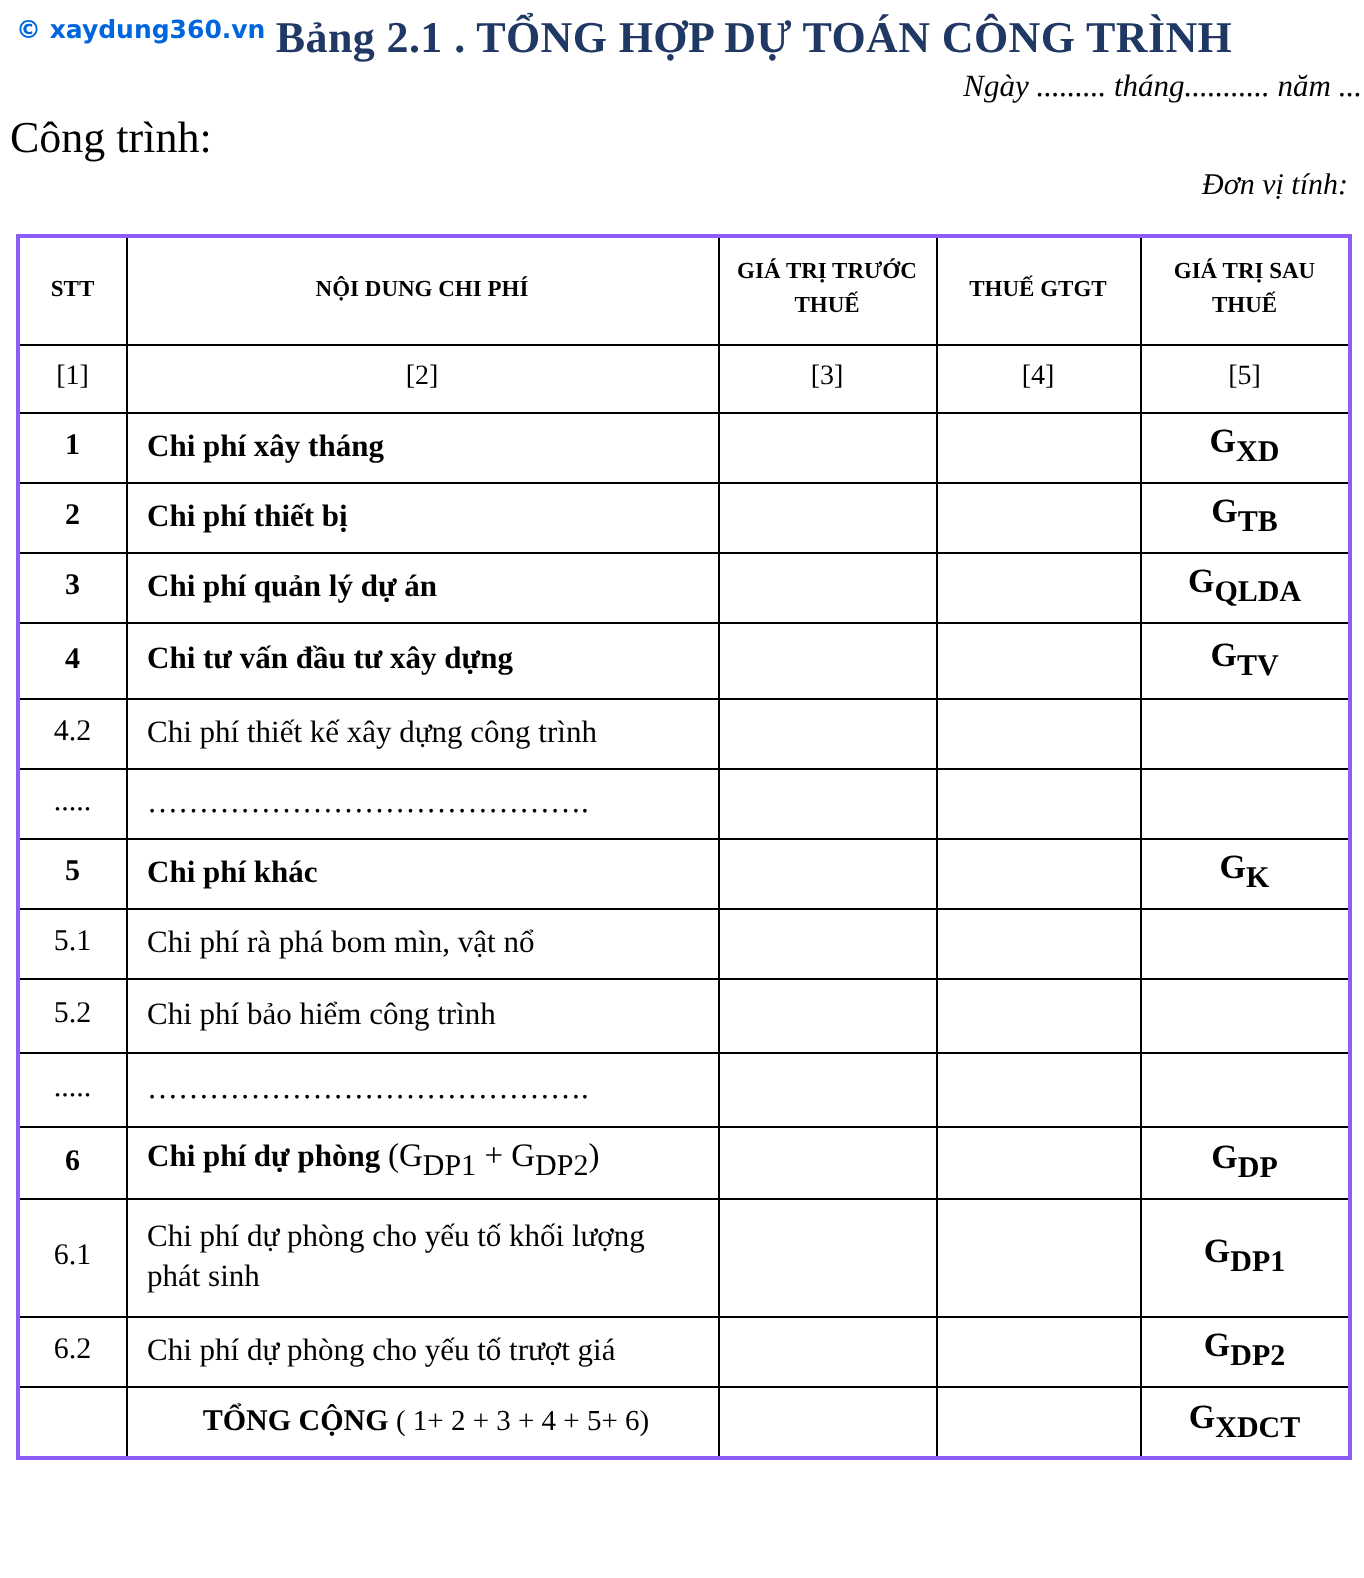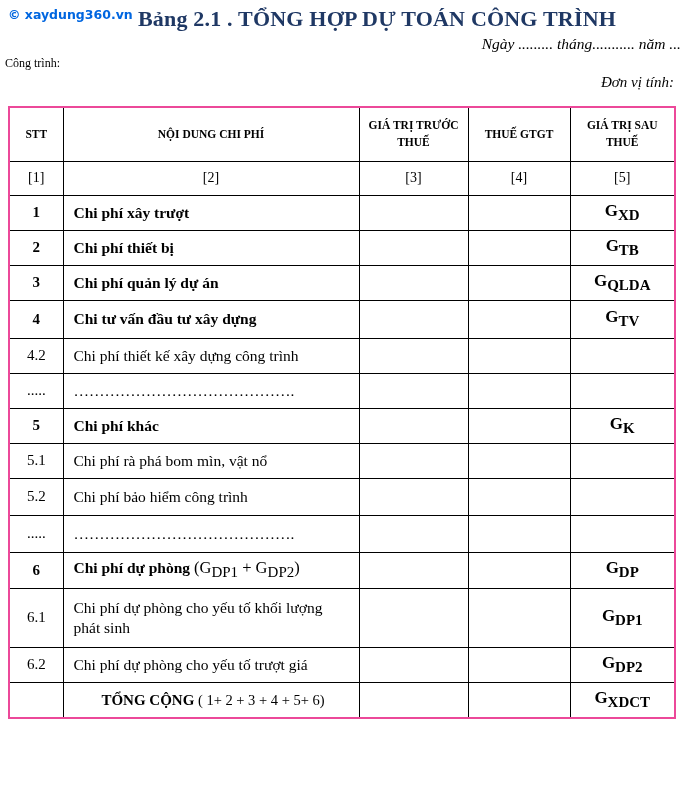--- a/index.html
+++ b/index.html
@@ -26,35 +26,35 @@
     color: #1F3864; letter-spacing: 0.2px;
     white-space: nowrap;
   }
   .date-line {
     margin-top: 11px; text-align: right;
     font-style: italic; font-size: 15.5px;
     white-space: nowrap; padding-right: 1px;
   }
   .project-line {
     margin-top: 3px; margin-left: 5px;
-    font-size: 12px;
+    font-size: 22px;
   }
   .unit-line {
     margin-top: 3px; text-align: right;
     font-style: italic; font-size: 15px;
     padding-right: 8px;
   }
 
   
   table.cost-table {
     border-collapse: collapse;
     table-layout: fixed;
     width: 666px;
     margin: 15px 8px 0 8px;
-    border: 2px solid #ec4899;
+    border: 2px solid #8b5cf6;
   }
   .cost-table td, .cost-table th {
     border: 1.5px solid #000;
     padding: 2px 8px;
     vertical-align: middle;
     overflow: hidden;
   }
   col.c-stt   { width: 54px; }
   col.c-cont  { width: 296px; }
   col.c-v3    { width: 109px; }
@@ -125,21 +125,21 @@
     <tr class="r-index">
       <td class="idx">[1]</td>
       <td class="idx">[2]</td>
       <td class="idx">[3]</td>
       <td class="idx">[4]</td>
       <td class="idx">[5]</td>
     </tr>
 
     <tr class="r-norm bold-row">
       <td class="stt">1</td>
-      <td class="content">Chi phí xây trượt</td>
+      <td class="content">Chi phí xây tháng</td>
       <td class="valcell"></td>
       <td class="valcell"></td>
       <td class="valcell"><span class="sym"><span>G</span><sub>XD</sub></span></td>
     </tr>
 
     <tr class="r-norm bold-row">
       <td class="stt">2</td>
       <td class="content">Chi phí thiết bị</td>
       <td class="valcell"></td>
       <td class="valcell"></td>

